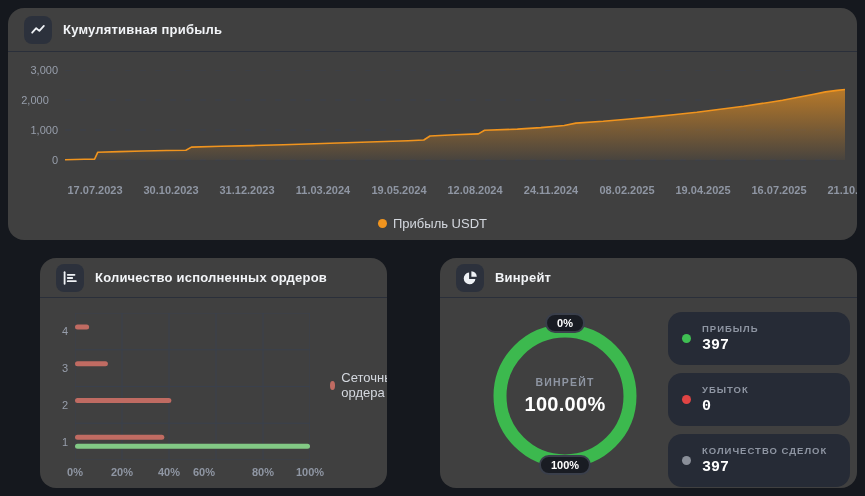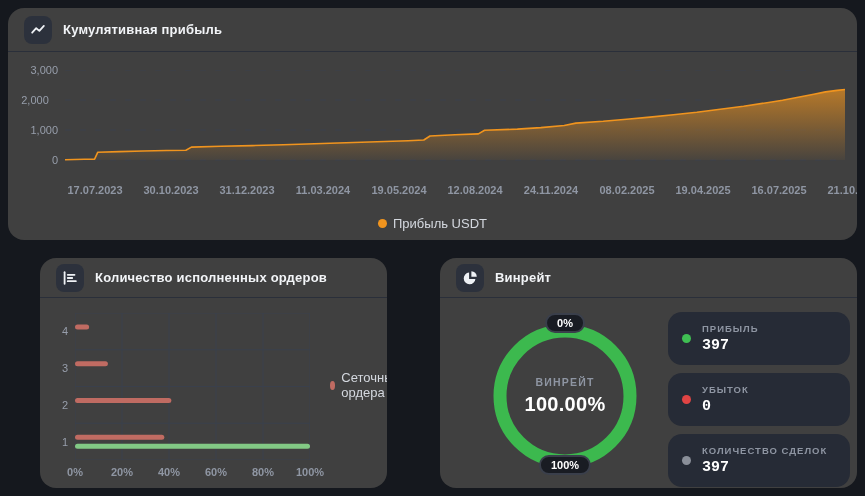--- a/index.html
+++ b/index.html
@@ -190,21 +190,21 @@
         <span class="legend-label">Мультитейки</span>
       </div>
     </div>
 <div class="bar-cat-lab" style="top: 67.375px;">4</div>
     <div class="bar-cat-lab" style="top: 104.125px;">3</div>
     <div class="bar-cat-lab" style="top: 140.875px;">2</div>
     <div class="bar-cat-lab" style="top: 177.625px;">1</div>
     <div class="bar-x-lab" style="left: 35px;">0%</div>
     <div class="bar-x-lab" style="left: 82px;">20%</div>
     <div class="bar-x-lab" style="left: 129px;">40%</div>
-    <div class="bar-x-lab" style="left: 176px;">60%</div>
+    <div class="bar-x-lab" style="left: 164px;">60%</div>
     <div class="bar-x-lab" style="left: 223px;">80%</div>
     <div class="bar-x-lab" style="left: 270px;">100%</div>
   </section>
 
 <section class="panel panel-win">
   <header class="panel-header">
     <span class="chip">
       <svg width="18" height="18" viewBox="0 0 20 20" fill="none">
         <path d="M9,4 A6.5,6.5 0 1 0 16,11 L9,11 Z" fill="#eef1f5"></path>
         <path d="M11.5,2.5 A6,6 0 0 1 17.5,8.5 L11.5,8.5 Z" fill="#eef1f5"></path>

